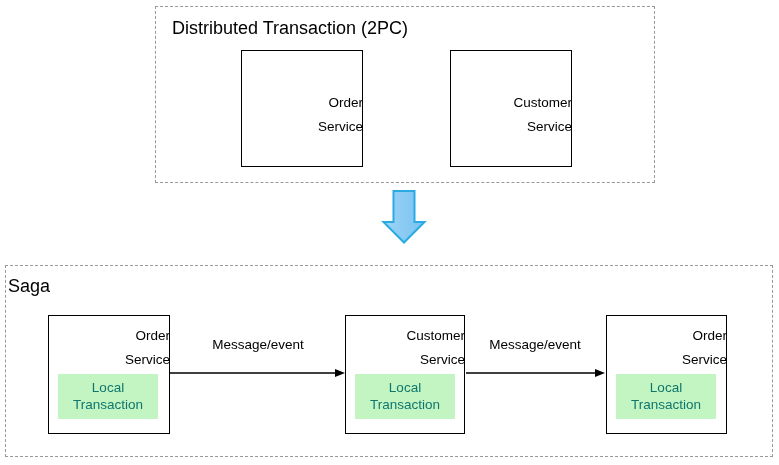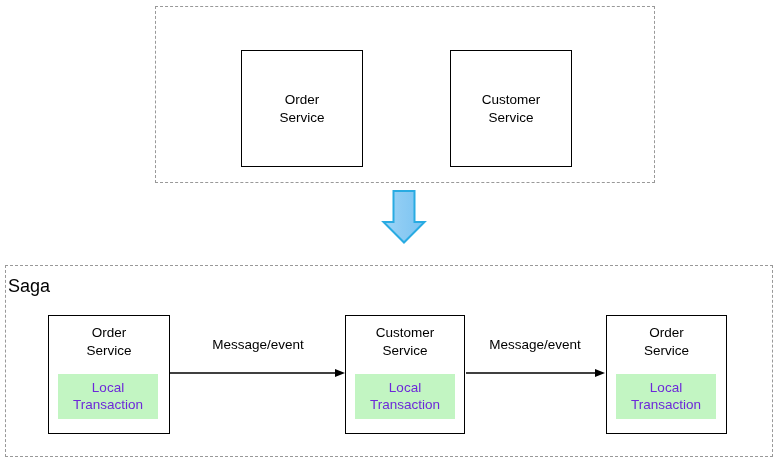--- a/index.html
+++ b/index.html
@@ -39,38 +39,38 @@
   .service-box {
     position: absolute;
     border: 1.6px solid #000000;
     background: #ffffff;
     box-sizing: border-box;
   }
   .service-label {
     position: absolute;
     left: 0;
     right: 0;
-    text-align: center;
+    text-align: right;
     font-size: 13.5px;
-    line-height: 18px;
+    line-height: 24px;
     color: #000000;
     white-space: pre-line;
   }
 
   
   .local-tx {
     position: absolute;
     background: #C2F5C2;
     display: flex;
     align-items: center;
     justify-content: center;
     text-align: center;
     font-size: 13.5px;
     line-height: 16.5px;
-    color: #6d28d9;
+    color: #0f766e;
     white-space: pre-line;
     box-sizing: border-box;
   }
 
   
   .connector {
     position: absolute;
     overflow: visible;
   }
   .edge-label {
@@ -88,20 +88,21 @@
     overflow: visible;
   }
 </style>
 </head>
 <body>
 
 <div id="canvas">
 
   <div class="group-box" style="left:155px; top:6px; width:500px; height:177px;"></div>
 
+  <div class="group-title" style="left:172px; top:17px;">Distributed Transaction (2PC)</div>
 
   <div class="service-box" style="left:241px; top:50px; width:122px; height:117px;"></div>
   <div class="service-label" style="left:241px; top:91px; width:122px;">Order
 Service</div>
 
   <div class="service-box" style="left:450px; top:50px; width:122px; height:117px;"></div>
   <div class="service-label" style="left:450px; top:91px; width:122px;">Customer
 Service</div>
 
   <div class="big-arrow" style="left:381px; top:189px; width:46px; height:58px;">

